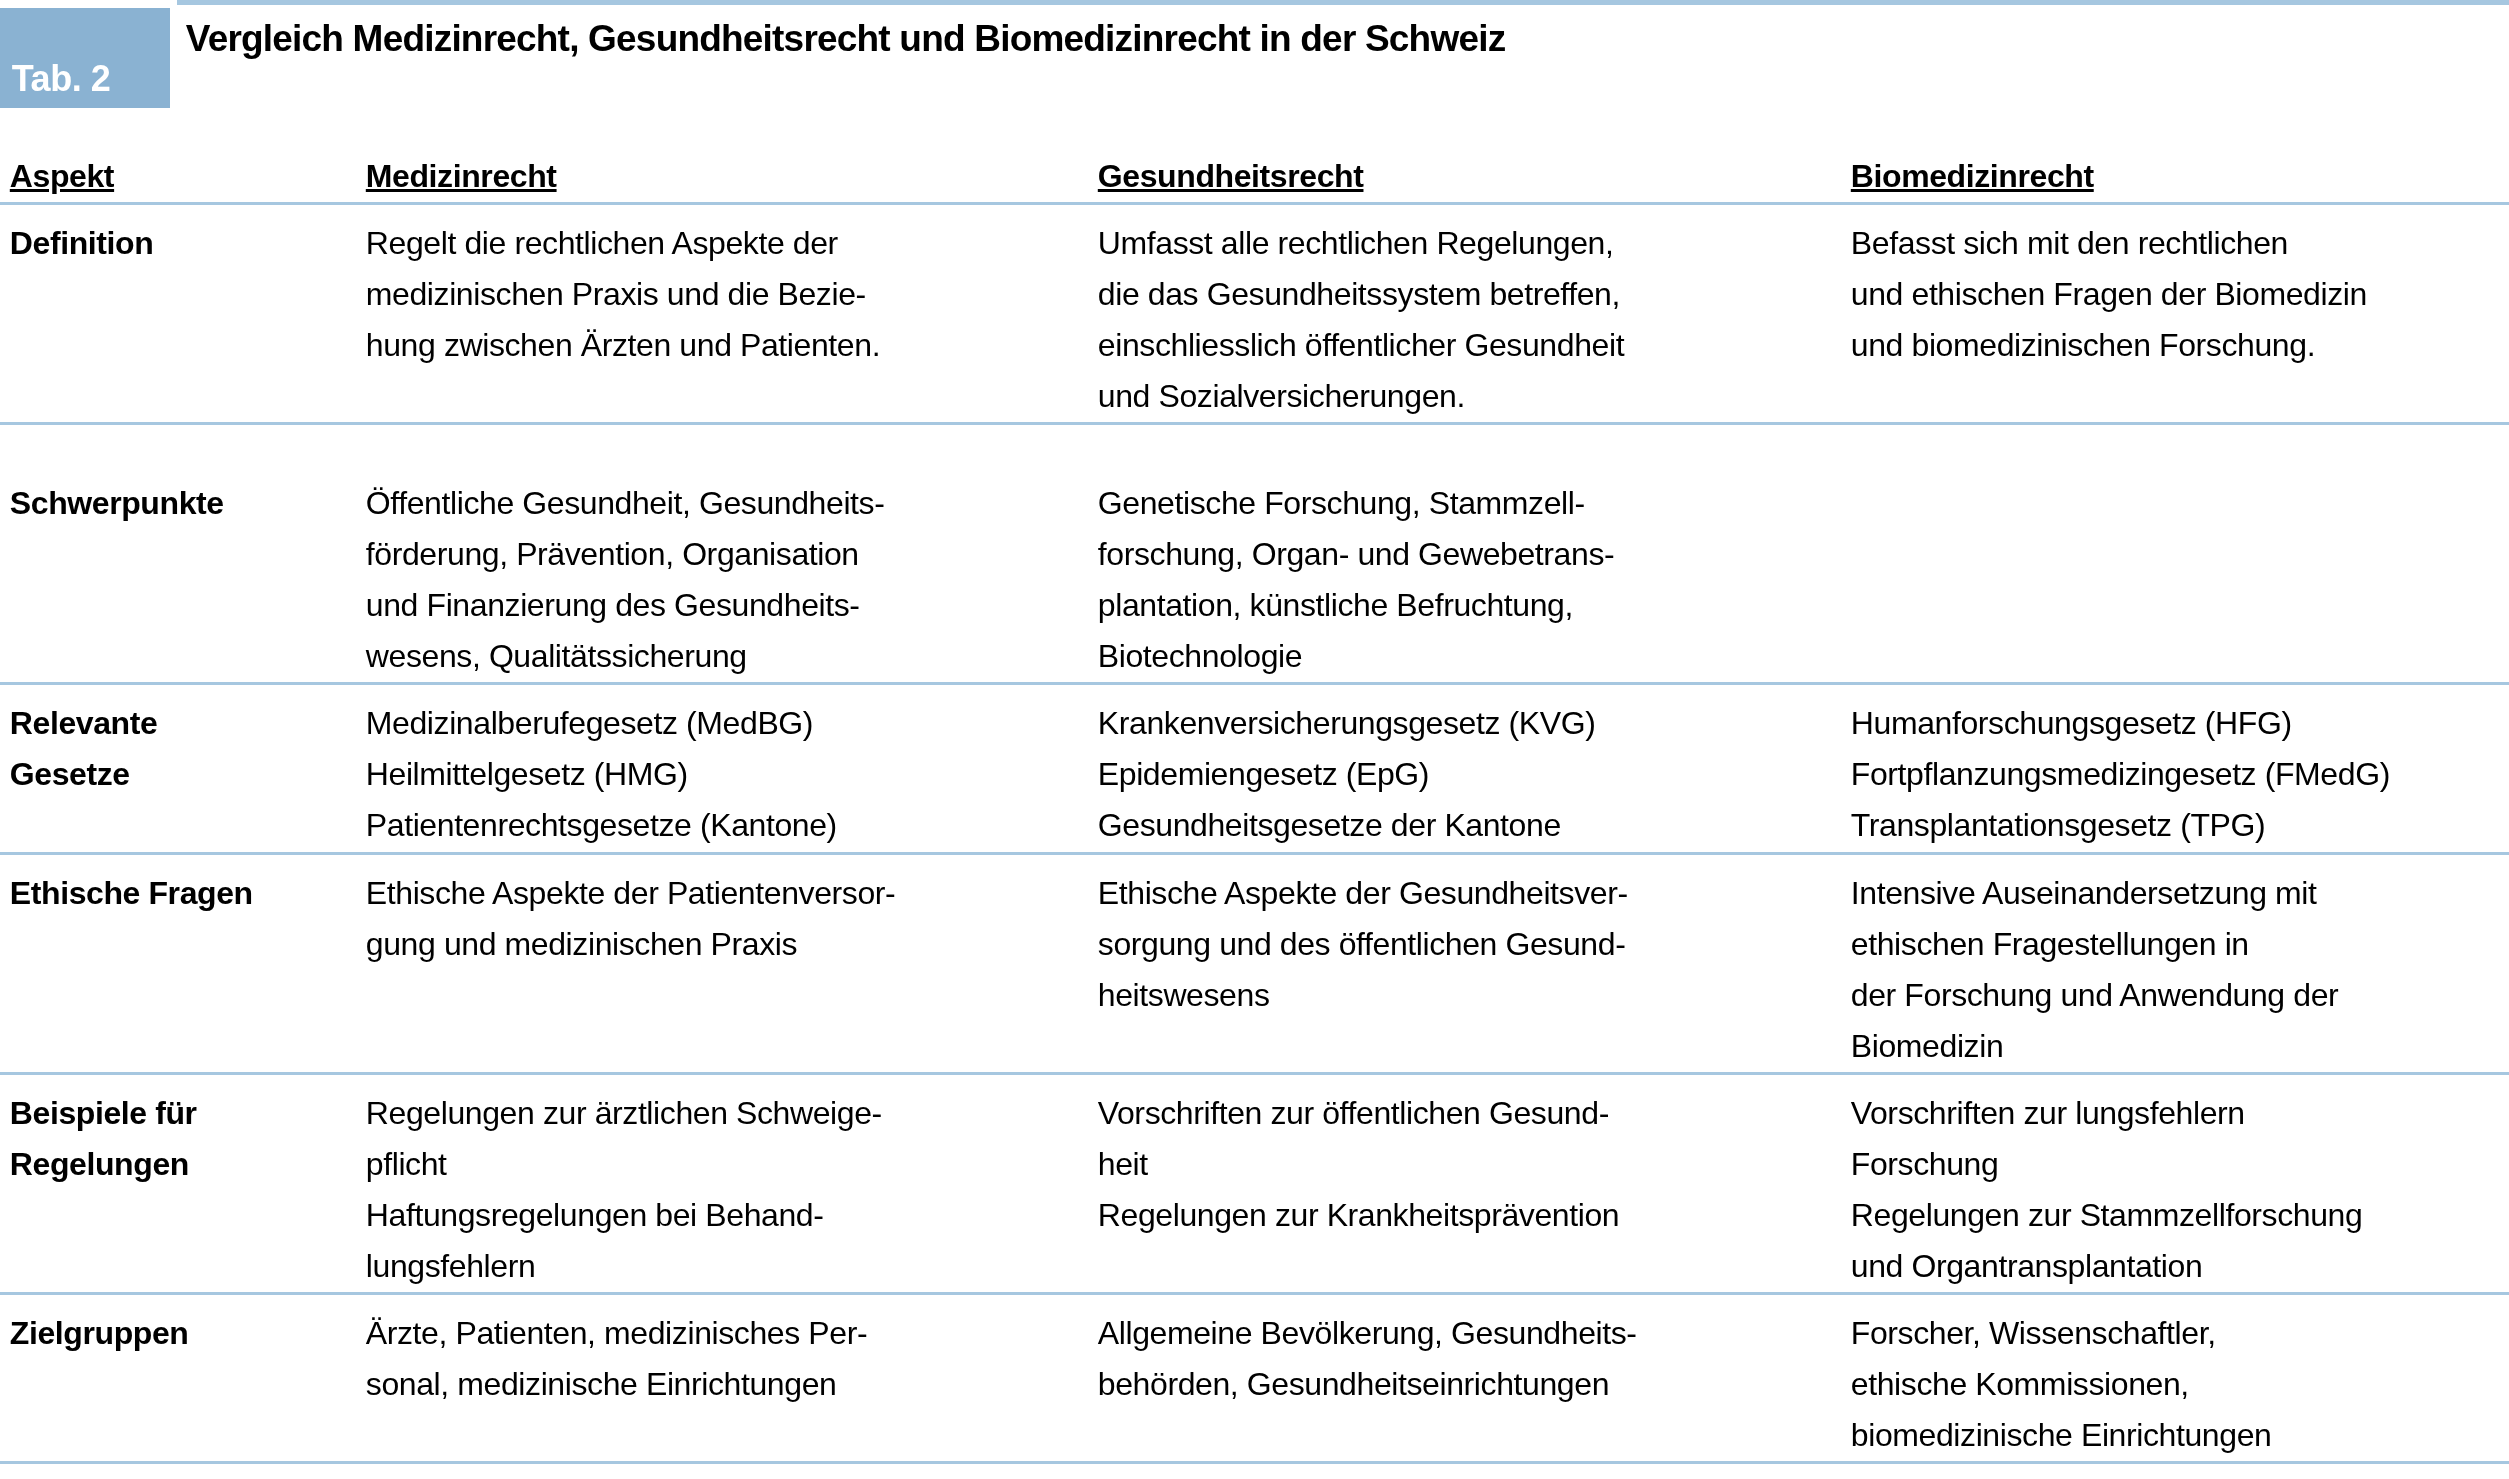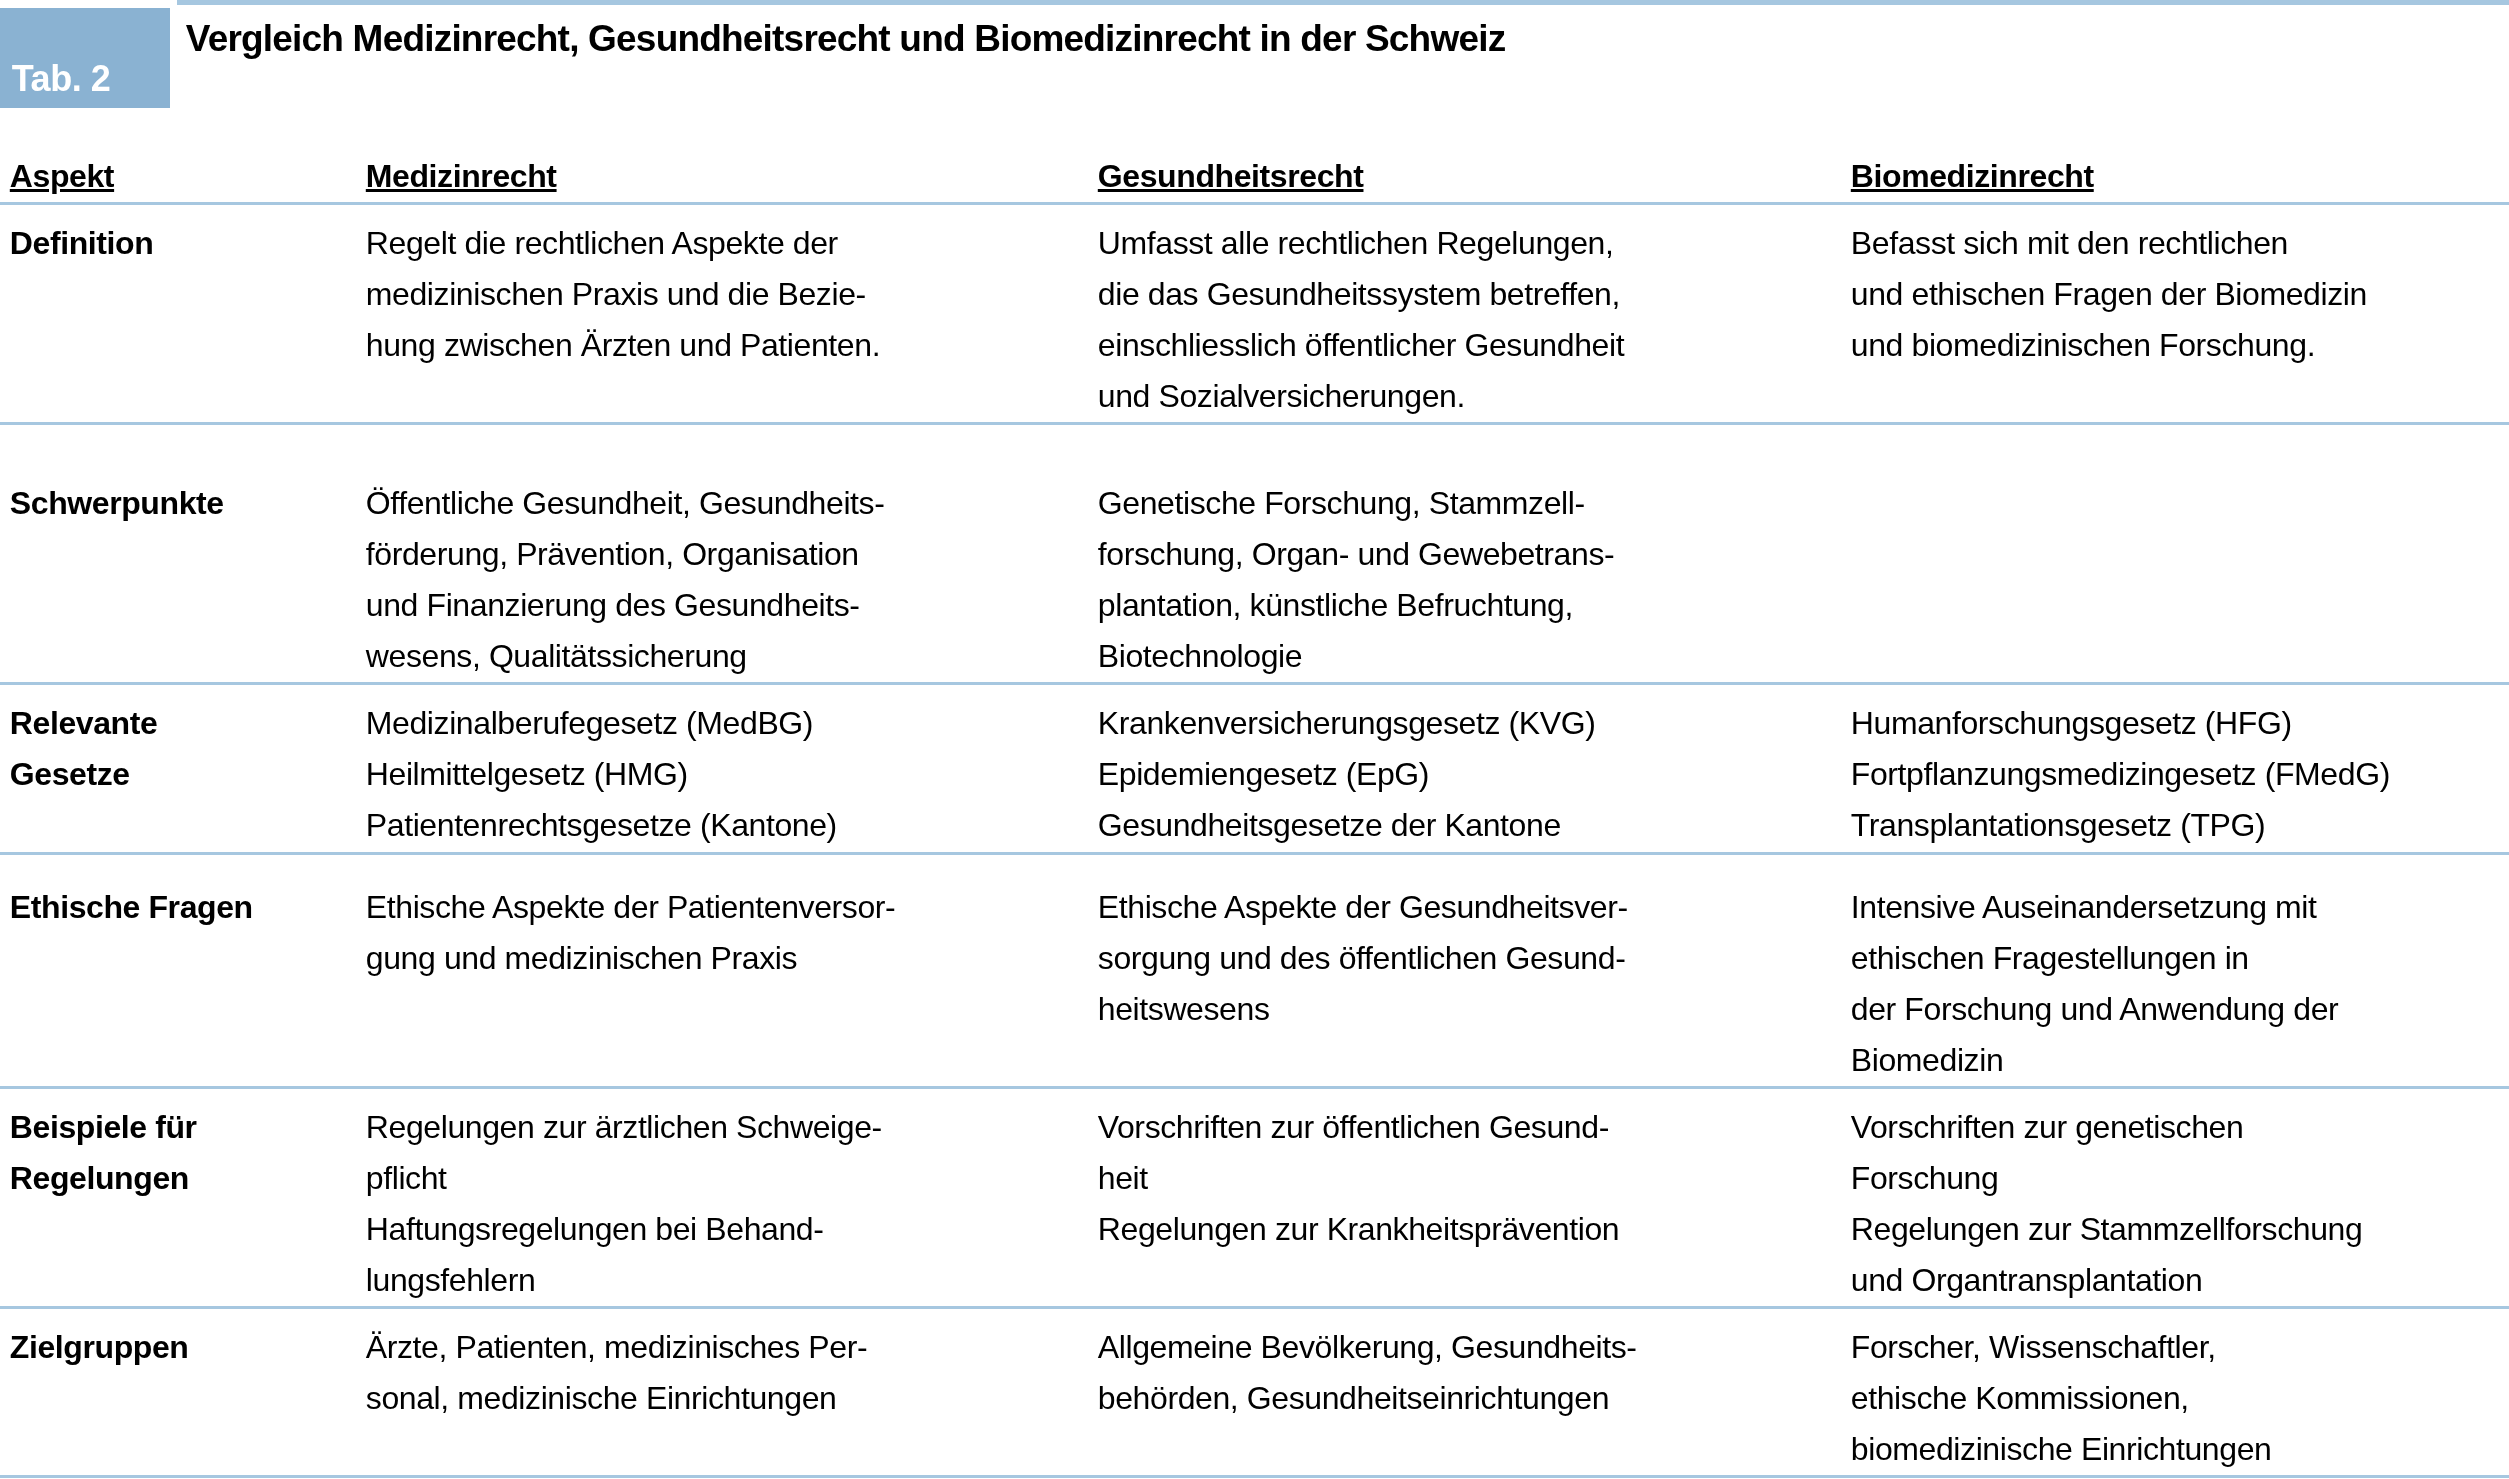--- a/index.html
+++ b/index.html
@@ -75,21 +75,21 @@
   .thead-row { min-height: 56px; text-decoration: underline; }
   .thead-row > div {
     font-weight: bold;
     padding-top: 13.7px;
   }
   .aspekt-cell { font-weight: bold; }
 
   .row-definition  { min-height: 214px; }
   .row-schwerpunkte{ min-height: 210px; margin-top: 40px; }
   .row-gesetze     { min-height: 170px; }
-  .row-ethik       { min-height: 215px; margin-top: 14px; }
+  .row-ethik       { min-height: 215px; }
   .row-beispiele   { min-height: 214px; }
   .row-zielgruppen { min-height: 165px; }
 </style>
 </head>
 <body>
 
 <div class="page">
 
   <div class="header-block">
     <div class="tab-badge">
@@ -165,21 +165,21 @@
     <div class="trow row-beispiele">
       <div class="aspekt-cell">Beispiele für
 Regelungen</div>
       <div>Regelungen zur ärztlichen Schweige-
 pflicht
 Haftungsregelungen bei Behand-
 lungsfehlern</div>
       <div>Vorschriften zur öffentlichen Gesund-
 heit
 Regelungen zur Krankheitsprävention</div>
-      <div>Vorschriften zur genetischen
+      <div>Vorschriften zur lungsfehlern
 Forschung
 Regelungen zur Stammzellforschung
 und Organtransplantation</div>
     </div>
 
     <div class="trow row-zielgruppen">
       <div class="aspekt-cell">Zielgruppen</div>
       <div>Ärzte, Patienten, medizinisches Per-
 sonal, medizinische Einrichtungen</div>
       <div>Allgemeine Bevölkerung, Gesundheits-

